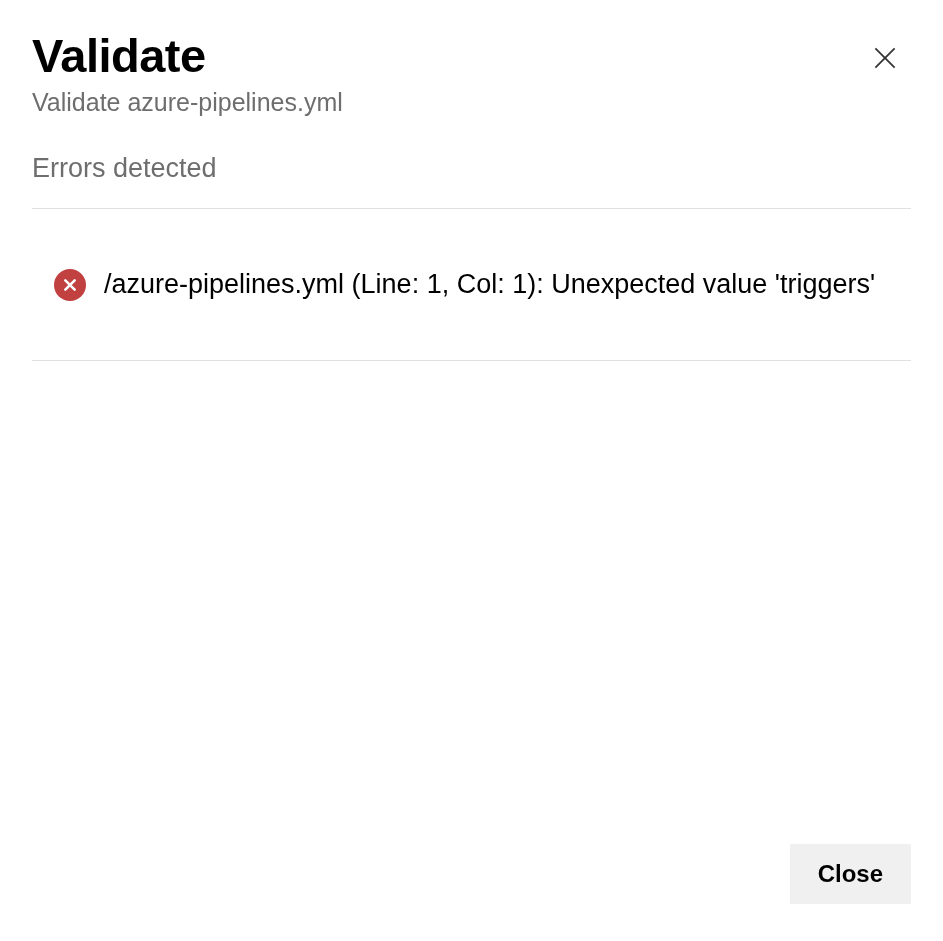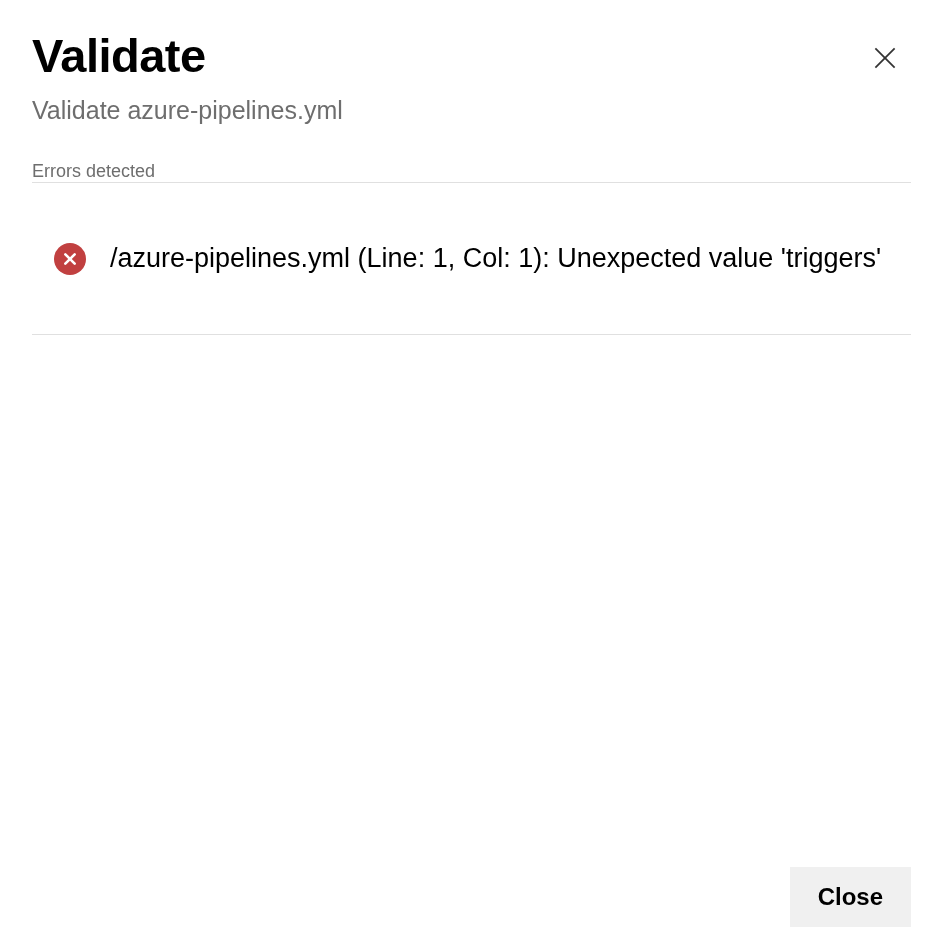--- a/index.html
+++ b/index.html
@@ -29,52 +29,52 @@
       font-size: 47px;
       font-weight: 700;
       color: #000000;
       line-height: 1.2;
       letter-spacing: -0.5px;
     }
     .subtitle {
       font-size: 25px;
       font-weight: 400;
       color: #6e6e6e;
-      margin-top: 12px;
+      margin-top: 4px;
     }
     .close-x {
       width: 28px;
       height: 28px;
       margin-top: 16px;
       margin-right: 12px;
       display: flex;
       align-items: center;
       justify-content: center;
       cursor: pointer;
       color: #333333;
     }
     .close-x svg {
       width: 22px;
       height: 22px;
     }
     .status {
-      font-size: 18px;
+      font-size: 27px;
       font-weight: 400;
       color: #6e6e6e;
-      padding-bottom: 0;
+      padding-bottom: 24px;
       border-bottom: 1px solid #e0e0e0;
     }
     .error-list {
       display: flex;
       flex-direction: column;
     }
     .error-item {
       display: flex;
       align-items: center;
-      gap: 24px;
+      gap: 18px;
       padding: 58px 22px 58px 22px;
       border-bottom: 1px solid #e0e0e0;
     }
     .error-icon {
       width: 32px;
       height: 32px;
       flex-shrink: 0;
       border-radius: 50%;
       background: #c14040;
       display: flex;
@@ -86,21 +86,21 @@
       height: 14px;
     }
     .error-text {
       font-size: 27px;
       font-weight: 400;
       color: #000000;
       line-height: 1.3;
     }
     .footer {
       position: absolute;
-      bottom: 14px;
+      bottom: 37px;
       right: 32px;
       padding-left: 21px;
     }
     .close-btn {
       background: #f0f0f0;
       border: none;
       padding: 16px 28px;
       font-size: 24px;
       font-weight: 600;
       color: #000000;

